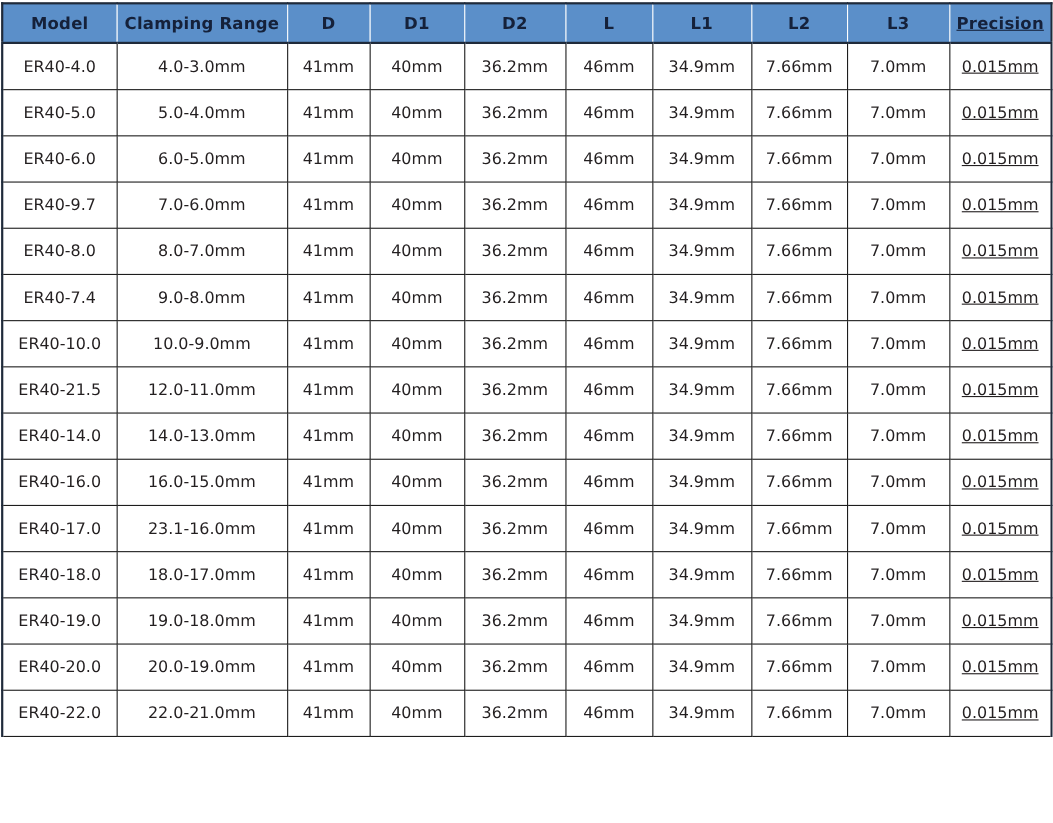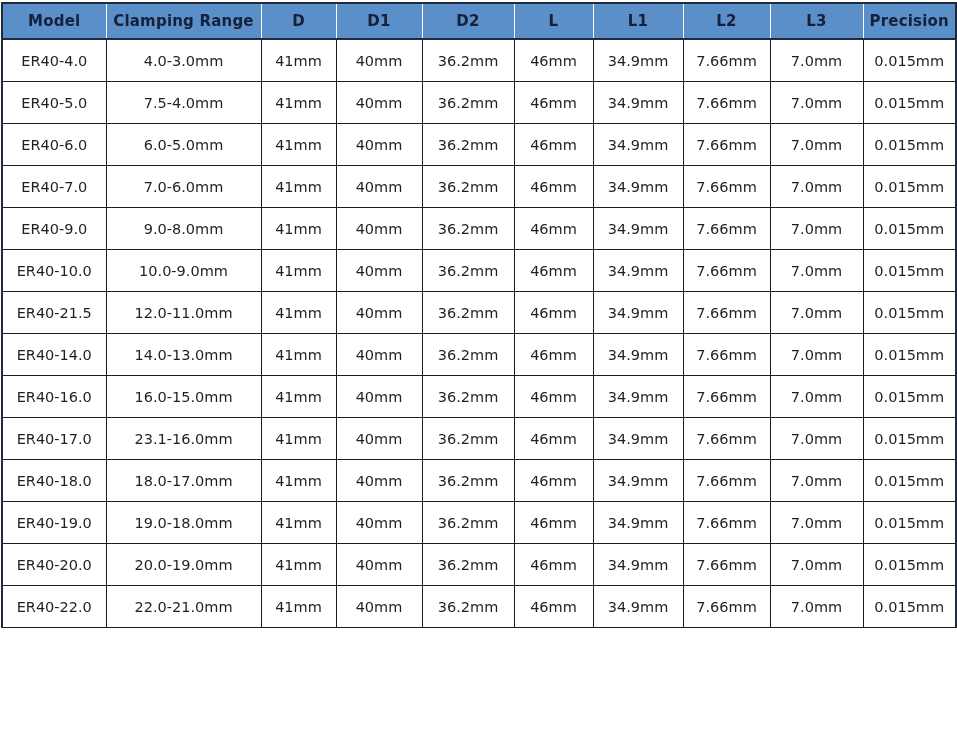--- a/index.html
+++ b/index.html
@@ -49,35 +49,35 @@
     font-size: 15px;
     height: 34px;
     line-height: 34px;
     padding: 0;
     text-align: center;
     border-right: 1px solid #ffffff;
     border-bottom: 2px solid #1f2a3a;
     white-space: nowrap;
     letter-spacing: 0.2px;
   }
-  thead th:last-child { border-right: none; }
+  thead th:last-child { border-right: none; text-decoration: underline; }
 
   tbody td {
     height: 41px;
     padding: 0;
     text-align: center;
     vertical-align: middle;
     font-size: 14.5px;
     color: #231f20;
     background: #ffffff;
     border-right: 1px solid #1d1d1d;
     border-bottom: 1px solid #1d1d1d;
     white-space: nowrap;
   }
-  tbody td:last-child { border-right: none; }
+  tbody td:last-child { border-right: none; text-decoration: underline; }
   tbody tr:last-child td { border-bottom: 1px solid #1d1d1d; }
 </style>
 </head>
 <body>
 
 <div id="spec-table-wrap">
   <table class="spec-table">
     <colgroup>
       <col class="c-model">
         <col class="c-clamp">
@@ -112,21 +112,21 @@
           <td>40mm</td>
           <td>36.2mm</td>
           <td>46mm</td>
           <td>34.9mm</td>
           <td>7.66mm</td>
           <td>7.0mm</td>
           <td>0.015mm</td>
         </tr>
         <tr>
           <td>ER40-5.0</td>
-          <td>7.5-4.0mm</td>
+          <td>5.0-4.0mm</td>
           <td>41mm</td>
           <td>40mm</td>
           <td>36.2mm</td>
           <td>46mm</td>
           <td>34.9mm</td>
           <td>7.66mm</td>
           <td>7.0mm</td>
           <td>0.015mm</td>
         </tr>
         <tr>
@@ -135,33 +135,45 @@
           <td>41mm</td>
           <td>40mm</td>
           <td>36.2mm</td>
           <td>46mm</td>
           <td>34.9mm</td>
           <td>7.66mm</td>
           <td>7.0mm</td>
           <td>0.015mm</td>
         </tr>
         <tr>
-          <td>ER40-7.0</td>
+          <td>ER40-9.7</td>
           <td>7.0-6.0mm</td>
           <td>41mm</td>
           <td>40mm</td>
           <td>36.2mm</td>
           <td>46mm</td>
           <td>34.9mm</td>
           <td>7.66mm</td>
           <td>7.0mm</td>
           <td>0.015mm</td>
         </tr>
         <tr>
-          <td>ER40-9.0</td>
+          <td>ER40-8.0</td>
+          <td>8.0-7.0mm</td>
+          <td>41mm</td>
+          <td>40mm</td>
+          <td>36.2mm</td>
+          <td>46mm</td>
+          <td>34.9mm</td>
+          <td>7.66mm</td>
+          <td>7.0mm</td>
+          <td>0.015mm</td>
+        </tr>
+        <tr>
+          <td>ER40-7.4</td>
           <td>9.0-8.0mm</td>
           <td>41mm</td>
           <td>40mm</td>
           <td>36.2mm</td>
           <td>46mm</td>
           <td>34.9mm</td>
           <td>7.66mm</td>
           <td>7.0mm</td>
           <td>0.015mm</td>
         </tr>

